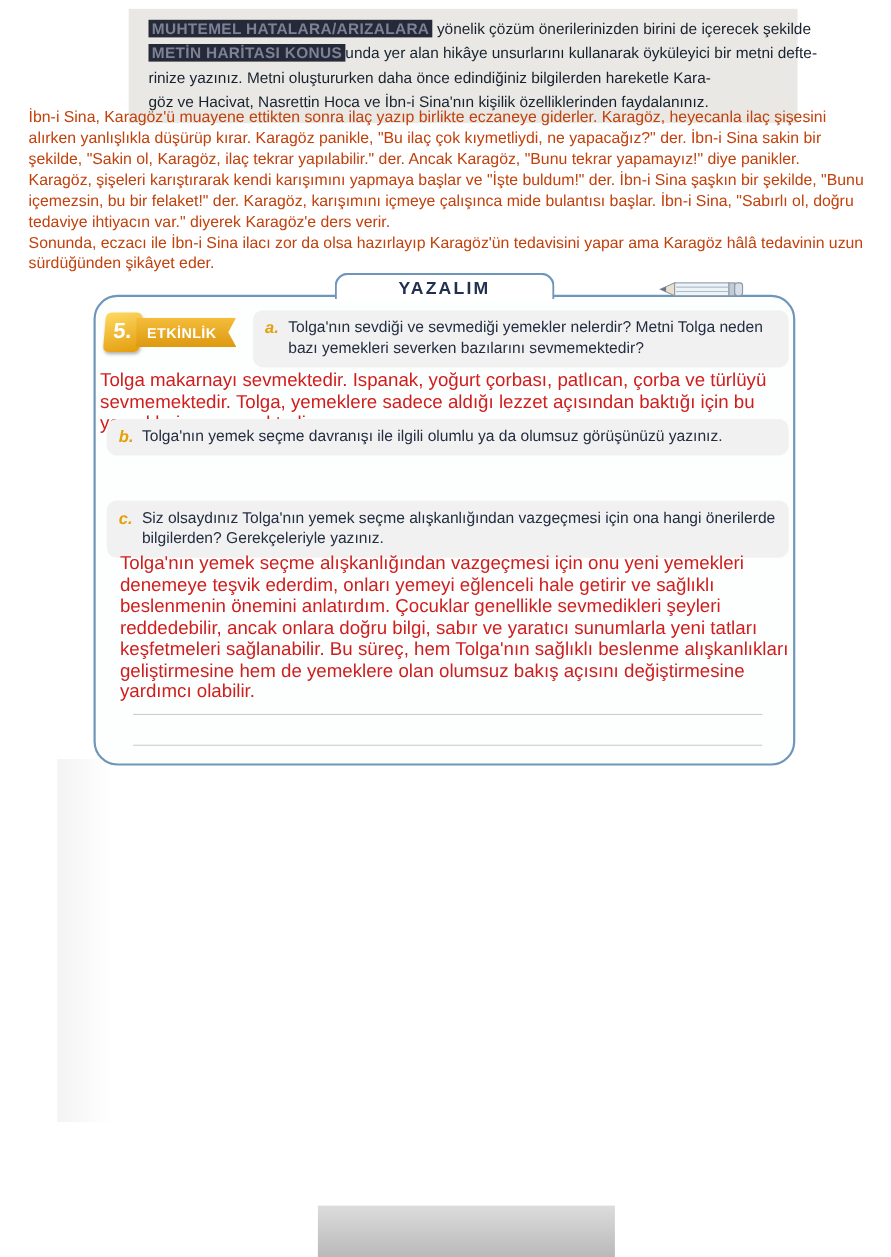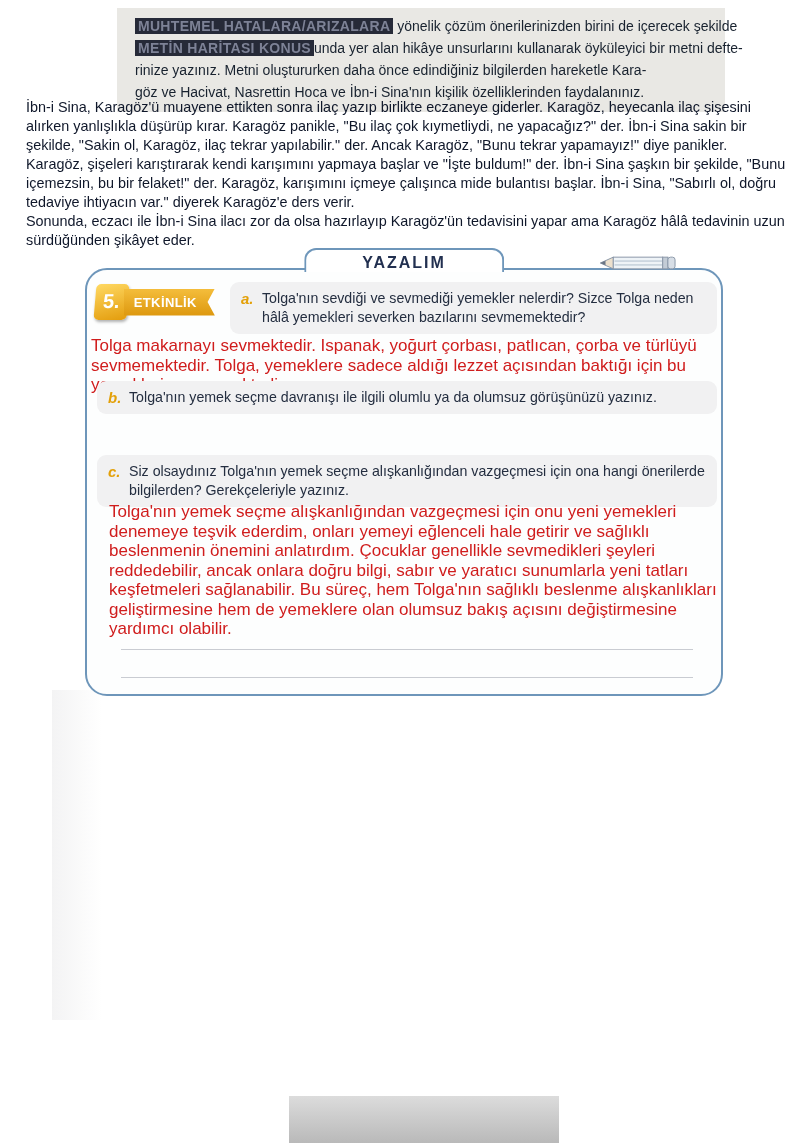--- a/index.html
+++ b/index.html
@@ -16,21 +16,21 @@
   }
   .instr-line { white-space:nowrap; }
   .garble {
     background:#262a38; color:#7d8296; font-weight:bold;
     padding:0 3px; letter-spacing:0.3px;
   }
 
   
   .story-answer {
     position:absolute; left:26px; top:98px; width:760px;
-    color:#0f172a; font-size:14.4px; line-height:19px;
+    color:#c2410c; font-size:14.4px; line-height:19px;
   }
   .story-answer p { margin:0; }
 
   
   .yazalim-box {
     position:absolute; left:85px; top:268px; width:638px; height:428px;
     box-sizing:border-box; border:2px solid #6e96ba; border-radius:22px;
     background:#fdfefe;
   }
   .yazalim-tab {
@@ -118,21 +118,21 @@
       <rect x="106" y="4" width="11" height="18" rx="4" fill="#d7dee6" stroke="#8a97a8" stroke-width="1.5"></rect>
     </svg>
 
     <div class="badge">
       <span class="badge-num">5.</span>
       <span class="badge-label">ETKİNLİK</span>
     </div>
 
     <div class="q q-a">
       <span class="letter">a.</span>
-      <span>Tolga'nın sevdiği ve sevmediği yemekler nelerdir? Sizce Tolga neden hâlâ yemekleri severken bazılarını sevmemektedir?</span>
+      <span>Tolga'nın sevdiği ve sevmediği yemekler nelerdir? Metni Tolga neden bazı yemekleri severken bazılarını sevmemektedir?</span>
     </div>
     <div class="ans ans-a">Tolga makarnayı sevmektedir. Ispanak, yoğurt çorbası, patlıcan, çorba ve türlüyü sevmemektedir. Tolga, yemeklere sadece aldığı lezzet açısından baktığı için bu yemekleri sevmemektedir.</div>
 
     <div class="q q-b">
       <span class="letter">b.</span>
       <span>Tolga'nın yemek seçme davranışı ile ilgili olumlu ya da olumsuz görüşünüzü yazınız.</span>
     </div>
 
     <div class="q q-c">
       <span class="letter">c.</span>

